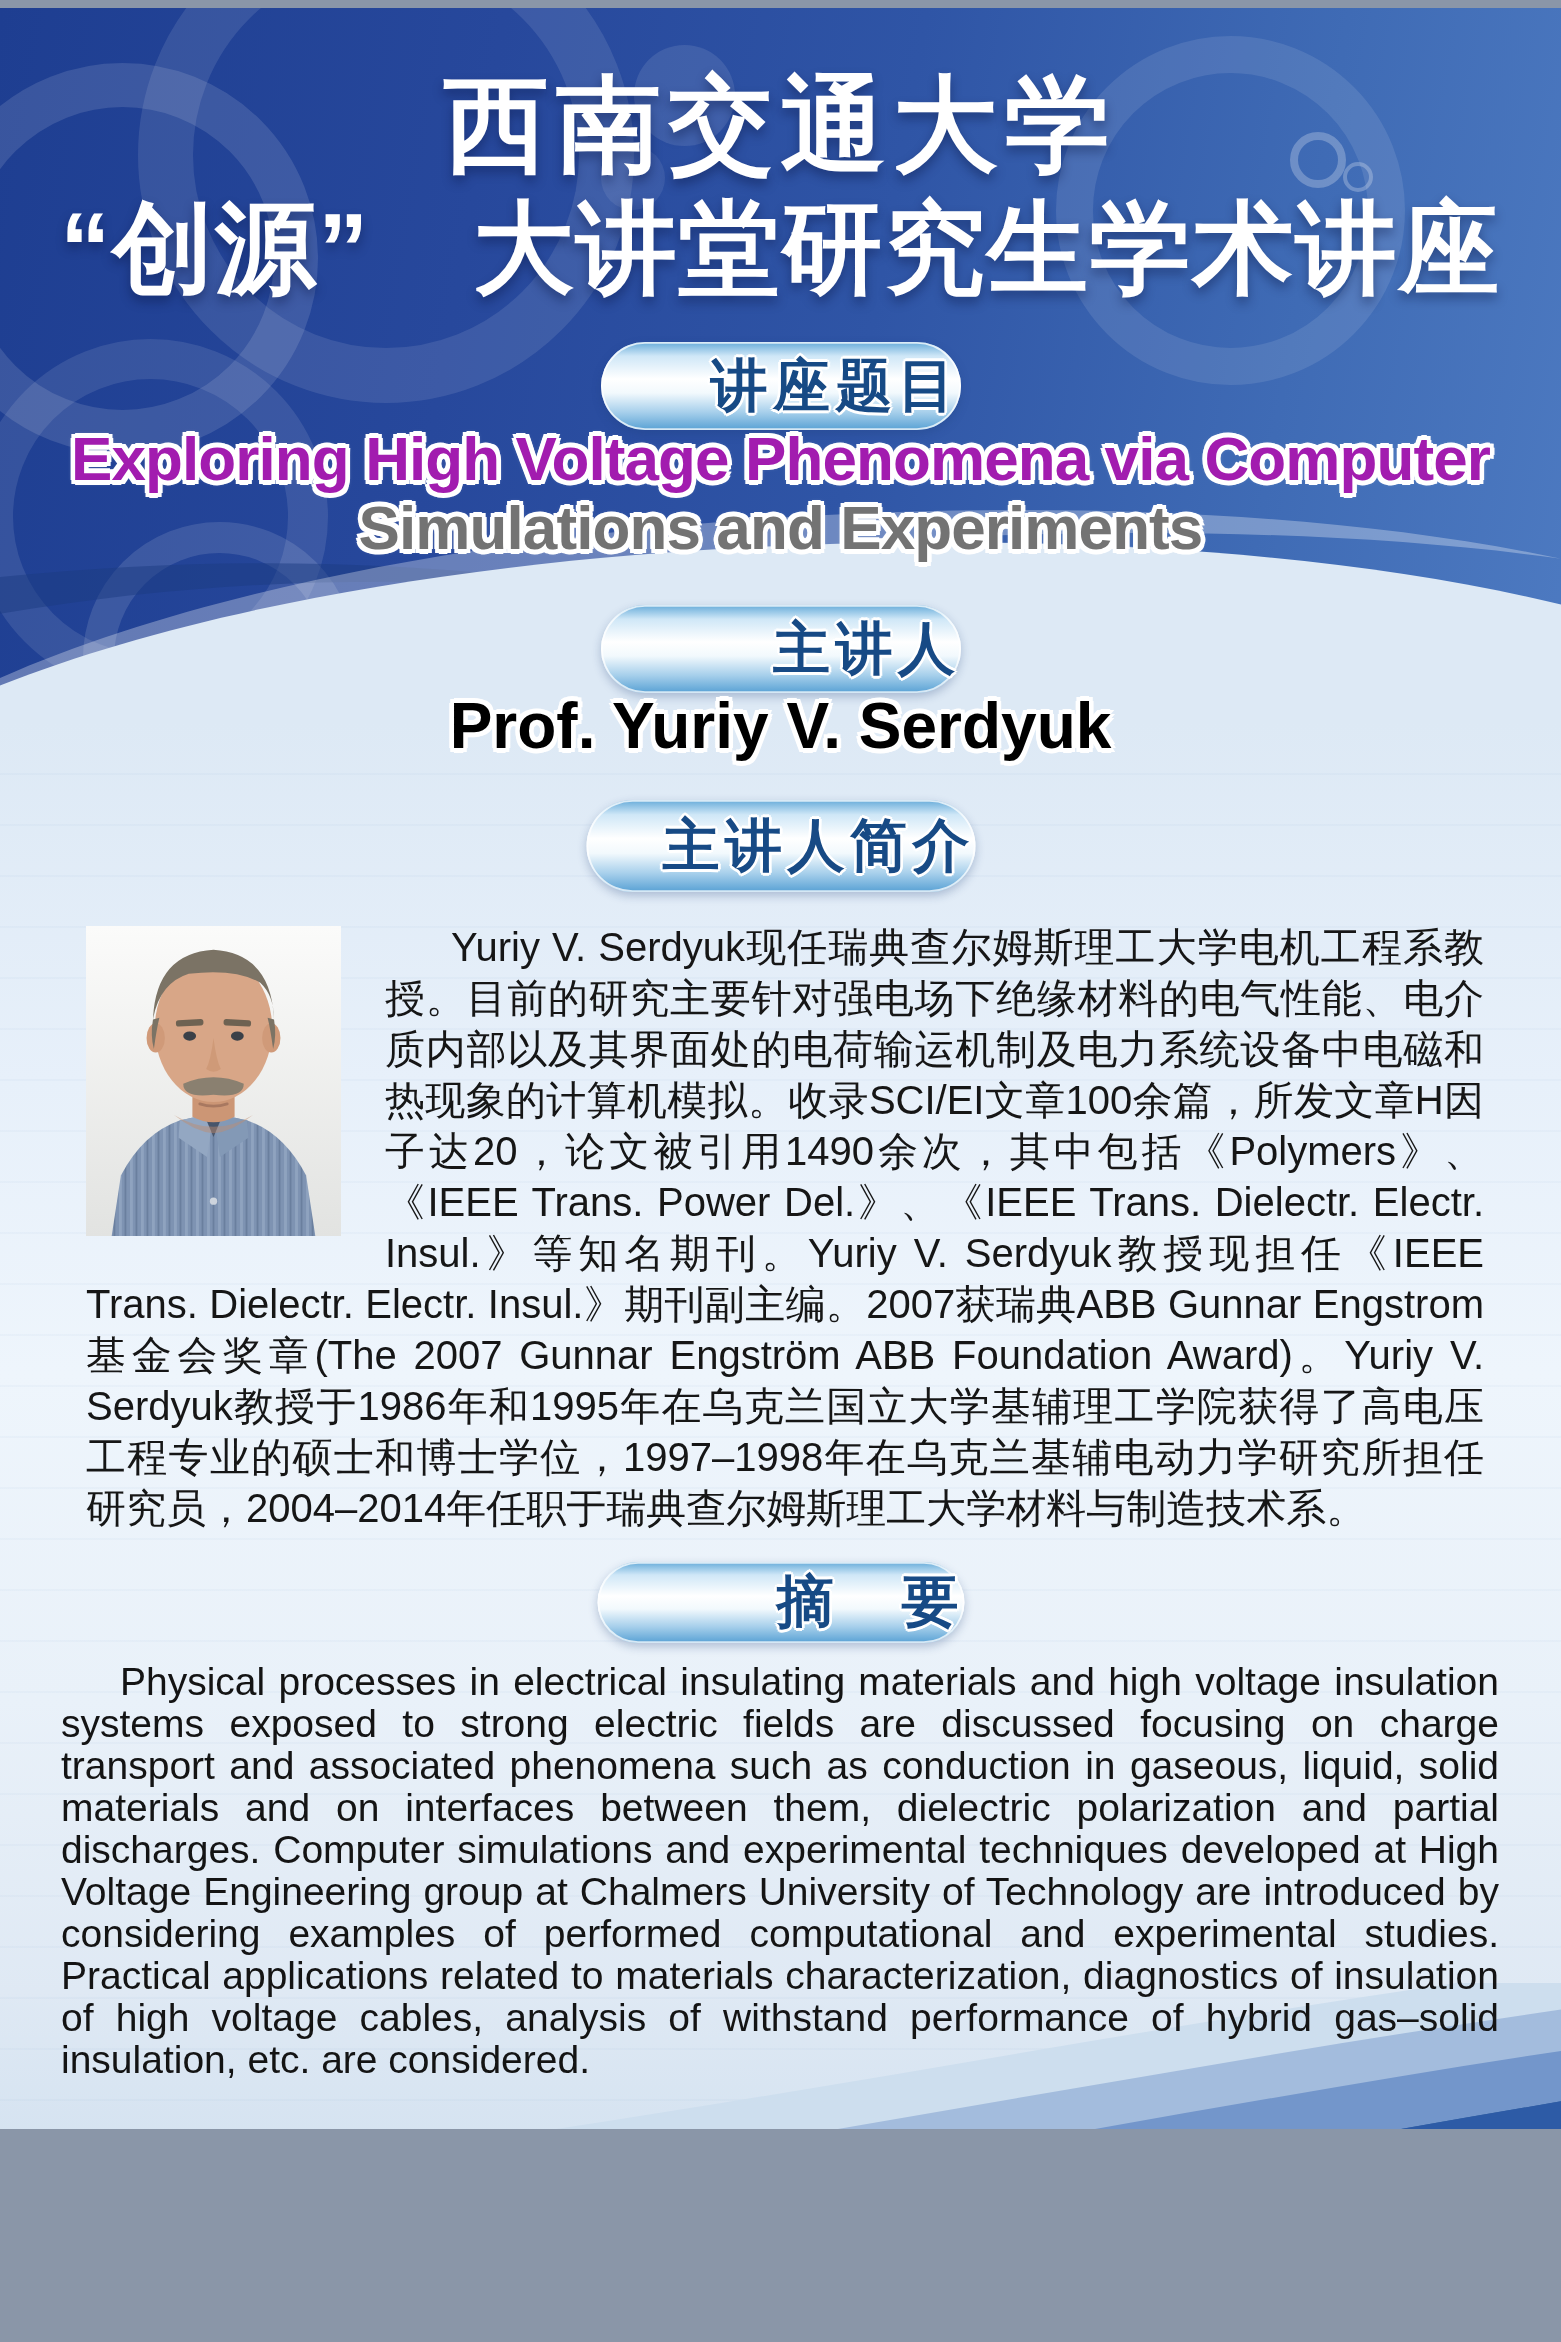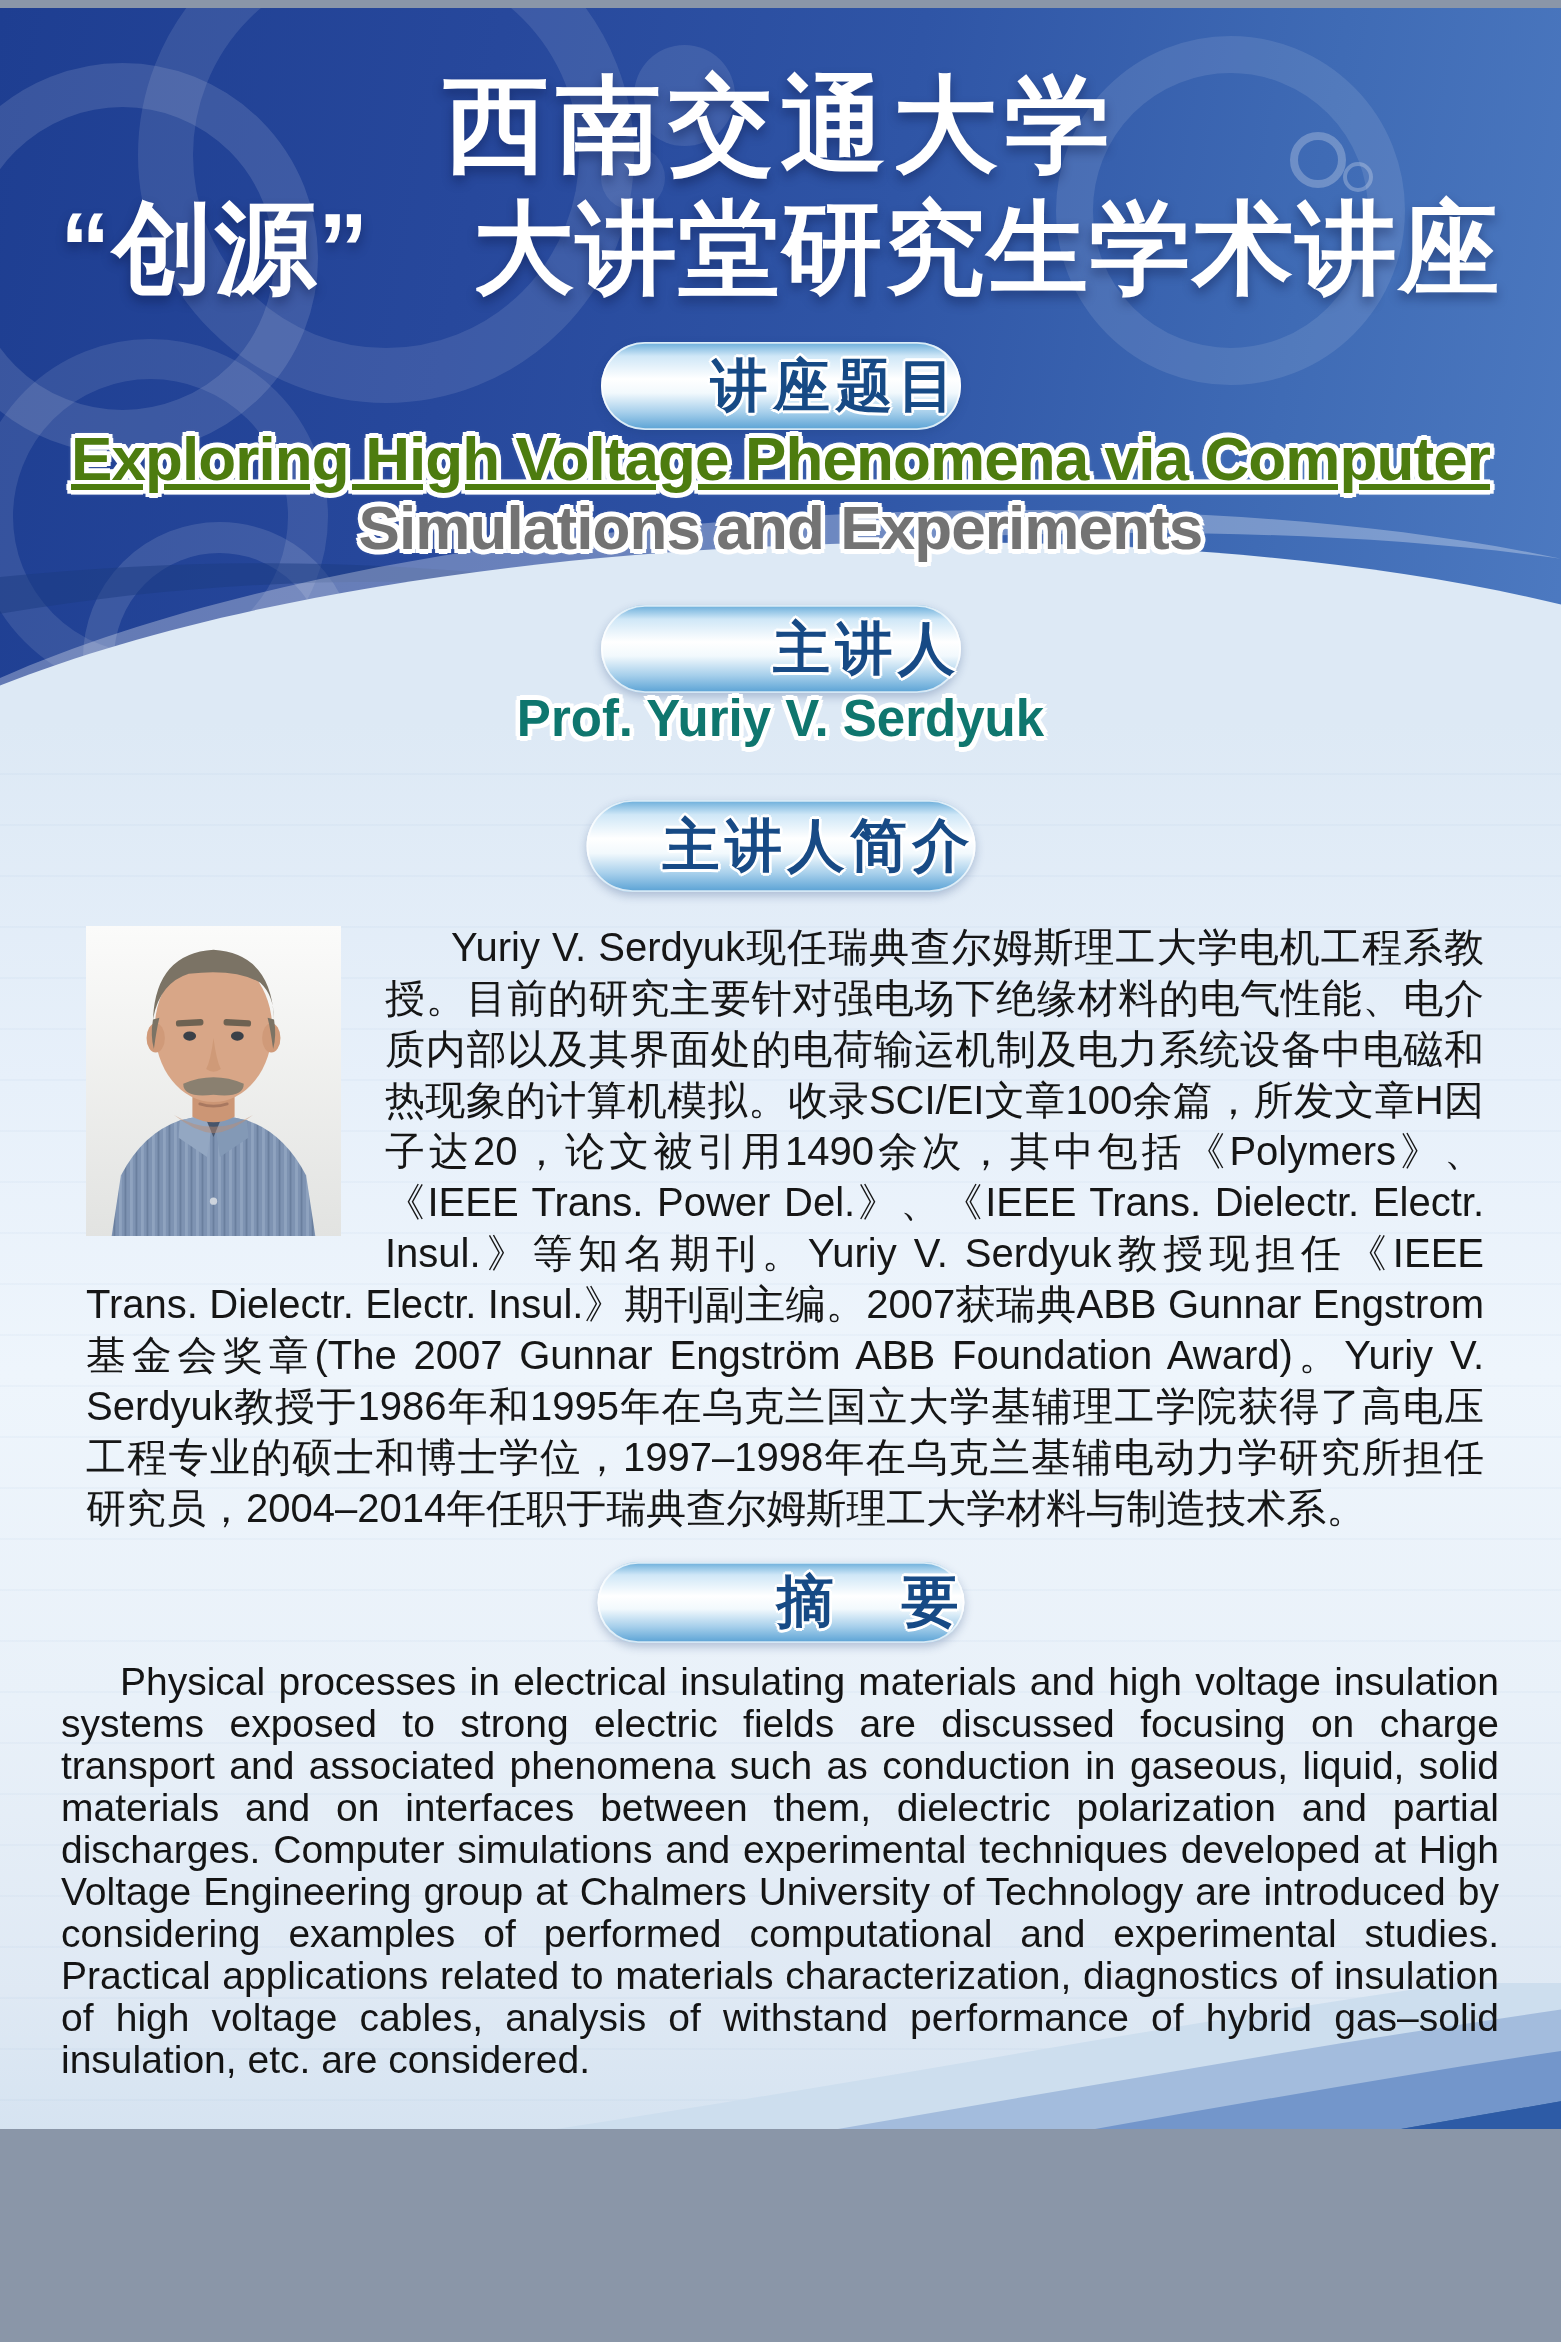--- a/index.html
+++ b/index.html
@@ -46,23 +46,23 @@
     border-radius:55px; display:flex; align-items:center; justify-content:flex-end;
     background:linear-gradient(180deg,#66abd9 0%,#cfe7f7 16%,#ffffff 42%,#f2f9fd 58%,#a6cfeb 80%,#58a1d4 100%);
     box-shadow:0 3.7px 9.2px rgba(30,60,120,.28), inset 0 0 0 1.8px rgba(255,255,255,.75);
   }
   .pill span{font-weight:800; color:#174a85; font-size:57px; letter-spacing:5.5px;}
   .pill-topic   {top:334px; width:360px; height:88px;}
   .pill-speaker {top:597px; width:360px; height:88px;}
   .pill-bio     {top:792px; width:389px; height:92px;}
   .pill-abstract{top:1554px; width:367px; height:81px;}
   
-  .talk-l1{top:415px; font-size:62px; font-weight:800; color:#4d7c0f; letter-spacing:-0.9px; z-index:5;text-decoration:underline;}
+  .talk-l1{top:415px; font-size:62px; font-weight:800; color:#a21caf; letter-spacing:-0.9px; z-index:5;}
   .talk-l2{top:484px; font-size:62px; font-weight:800; color:#737373; letter-spacing:-0.9px; z-index:5;}
-  .speaker-name{top:681px; font-size:51px; font-weight:800; color:#0f766e; letter-spacing:0; z-index:5;}
+  .speaker-name{top:681px; font-size:64px; font-weight:800; color:#000000; letter-spacing:0; z-index:5;}
   
   .bio{
     top:914px; left:86px; width:1398px; z-index:5;
     font-size:40px; line-height:51px; color:#161616;
     text-align:justify; text-indent:66px;
   }
   .photo-float{float:left; width:255px; height:310px; margin:3.7px 44px 5.5px 0;}
   .photo-float svg{display:block; width:255px; height:310px;}
   
   .abstract{

